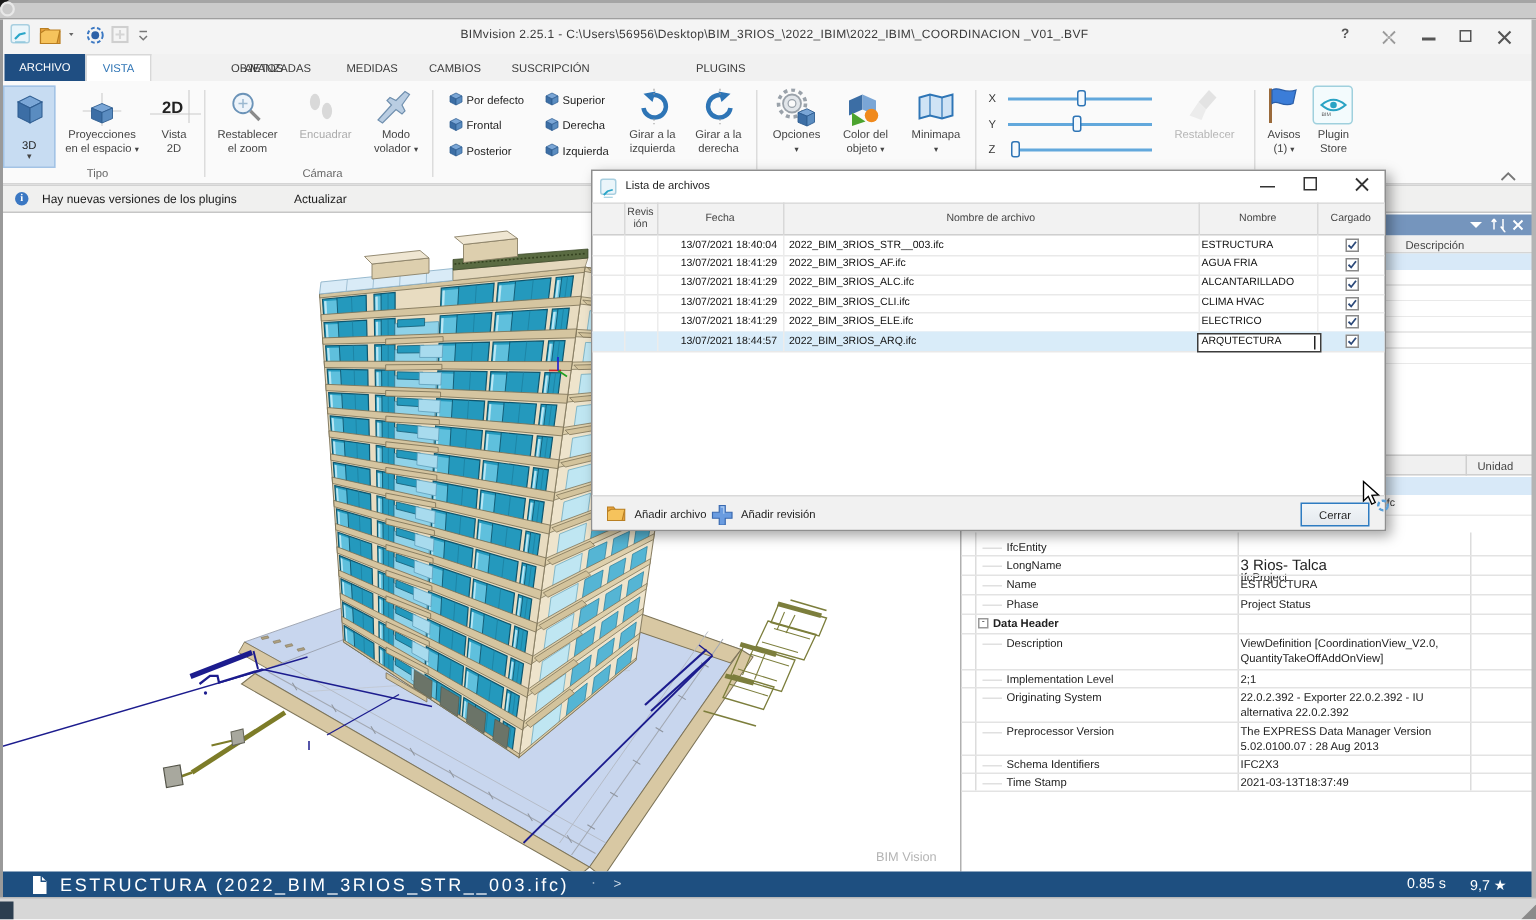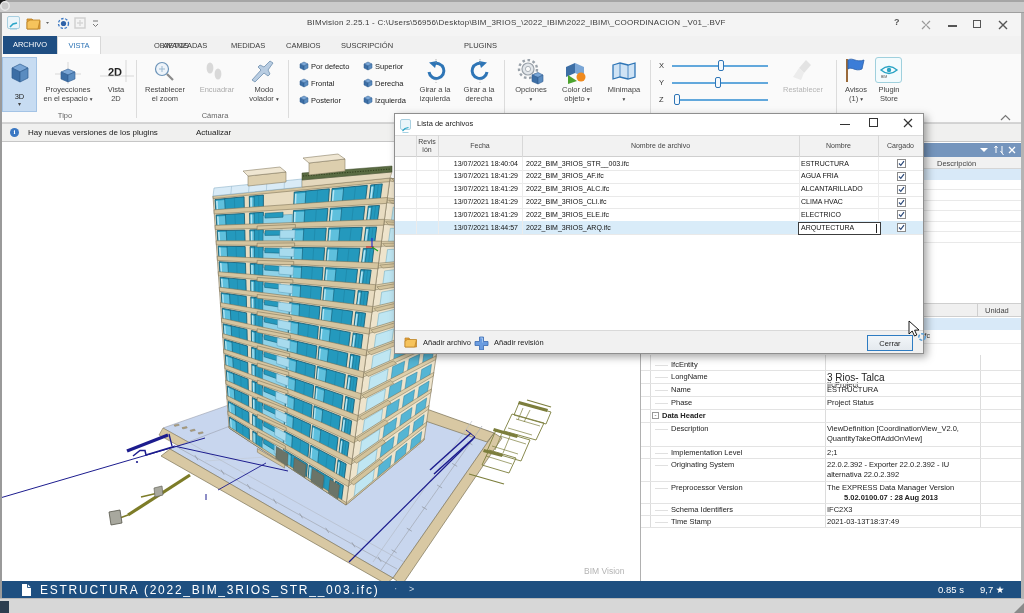--- a/index.html
+++ b/index.html
@@ -916,21 +916,21 @@
 <div class="abs" style="left:827px;top:448px;font-size:7.5px;color:#222;">2;1</div>
 <div class="abs" style="left:641px;top:481px;width:383px;height:1px;background:#e3e3e3;"></div>
 <div class="abs" style="left:671px;top:460px;font-size:7.5px;color:#222;">Originating System</div>
 <div class="abs" style="left:655px;top:465px;width:13px;height:1px;background:#e0e0e0;"></div>
 <div class="abs" style="left:827px;top:460px;font-size:7.5px;color:#222;">22.0.2.392 - Exporter 22.0.2.392 - IU</div>
 <div class="abs" style="left:827px;top:470px;font-size:7.5px;color:#222;">alternativa 22.0.2.392</div>
 <div class="abs" style="left:641px;top:503px;width:383px;height:1px;background:#e3e3e3;"></div>
 <div class="abs" style="left:671px;top:483px;font-size:7.5px;color:#222;">Preprocessor Version</div>
 <div class="abs" style="left:655px;top:488px;width:13px;height:1px;background:#e0e0e0;"></div>
 <div class="abs" style="left:827px;top:483px;font-size:7.5px;color:#222;">The EXPRESS Data Manager Version</div>
-<div class="abs" style="left:844px;top:493px;font-size:7.5px;color:#222;font-weight:bold;">5.02.0100.07 : 28 Aug 2013</div>
+<div class="abs" style="left:827px;top:493px;font-size:7.5px;color:#222;">5.02.0100.07 : 28 Aug 2013</div>
 <div class="abs" style="left:641px;top:515px;width:383px;height:1px;background:#e3e3e3;"></div>
 <div class="abs" style="left:671px;top:505px;font-size:7.5px;color:#222;">Schema Identifiers</div>
 <div class="abs" style="left:655px;top:510px;width:13px;height:1px;background:#e0e0e0;"></div>
 <div class="abs" style="left:827px;top:505px;font-size:7.5px;color:#222;">IFC2X3</div>
 <div class="abs" style="left:641px;top:527px;width:383px;height:1px;background:#e3e3e3;"></div>
 <div class="abs" style="left:671px;top:517px;font-size:7.5px;color:#222;">Time Stamp</div>
 <div class="abs" style="left:655px;top:522px;width:13px;height:1px;background:#e0e0e0;"></div>
 <div class="abs" style="left:827px;top:517px;font-size:7.5px;color:#222;">2021-03-13T18:37:49</div>
 
 <div class="abs" style="left:394px;top:113px;width:530px;height:241px;background:#fff;border:1px solid #8f8f8f;box-shadow:3px 3px 8px rgba(0,0,0,0.35);"></div>

